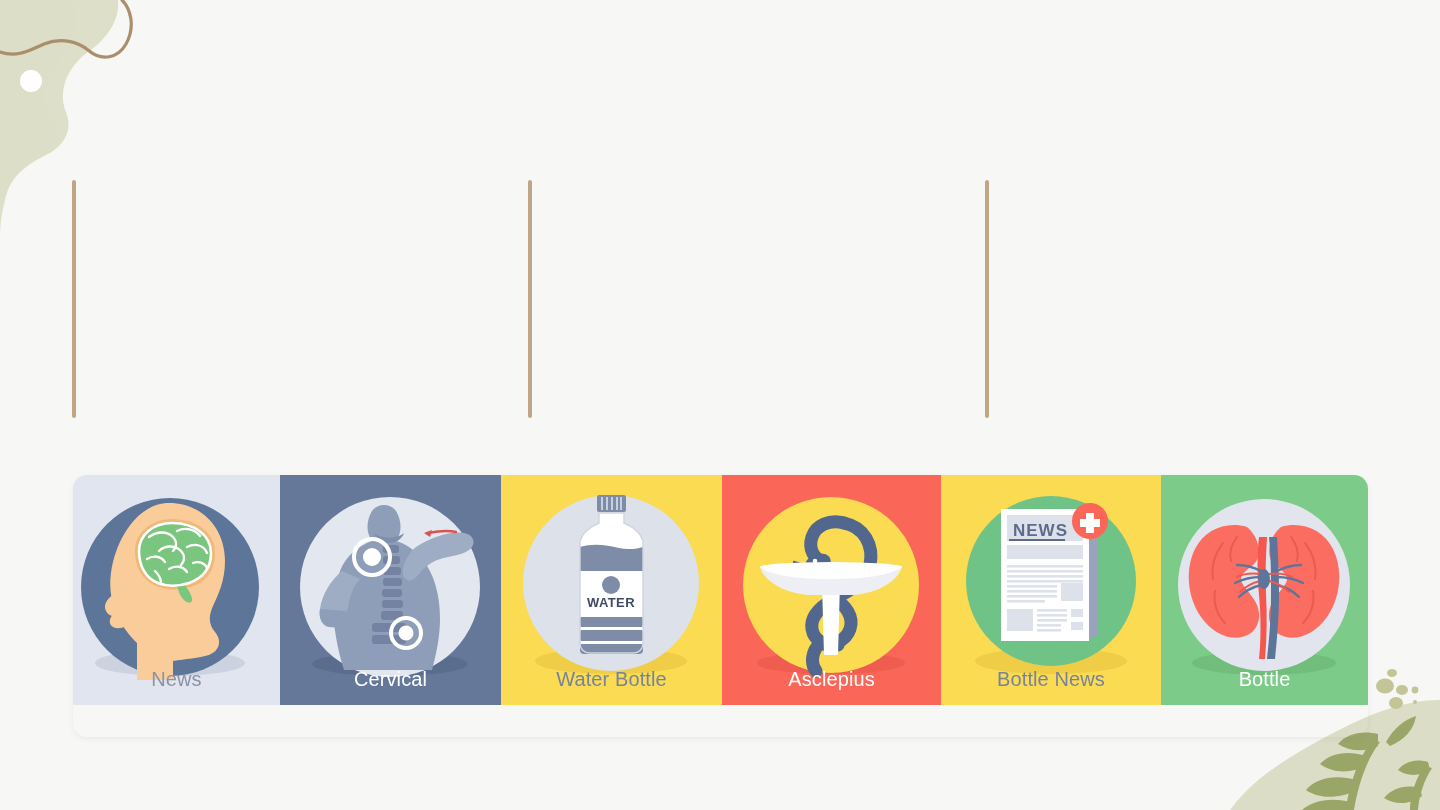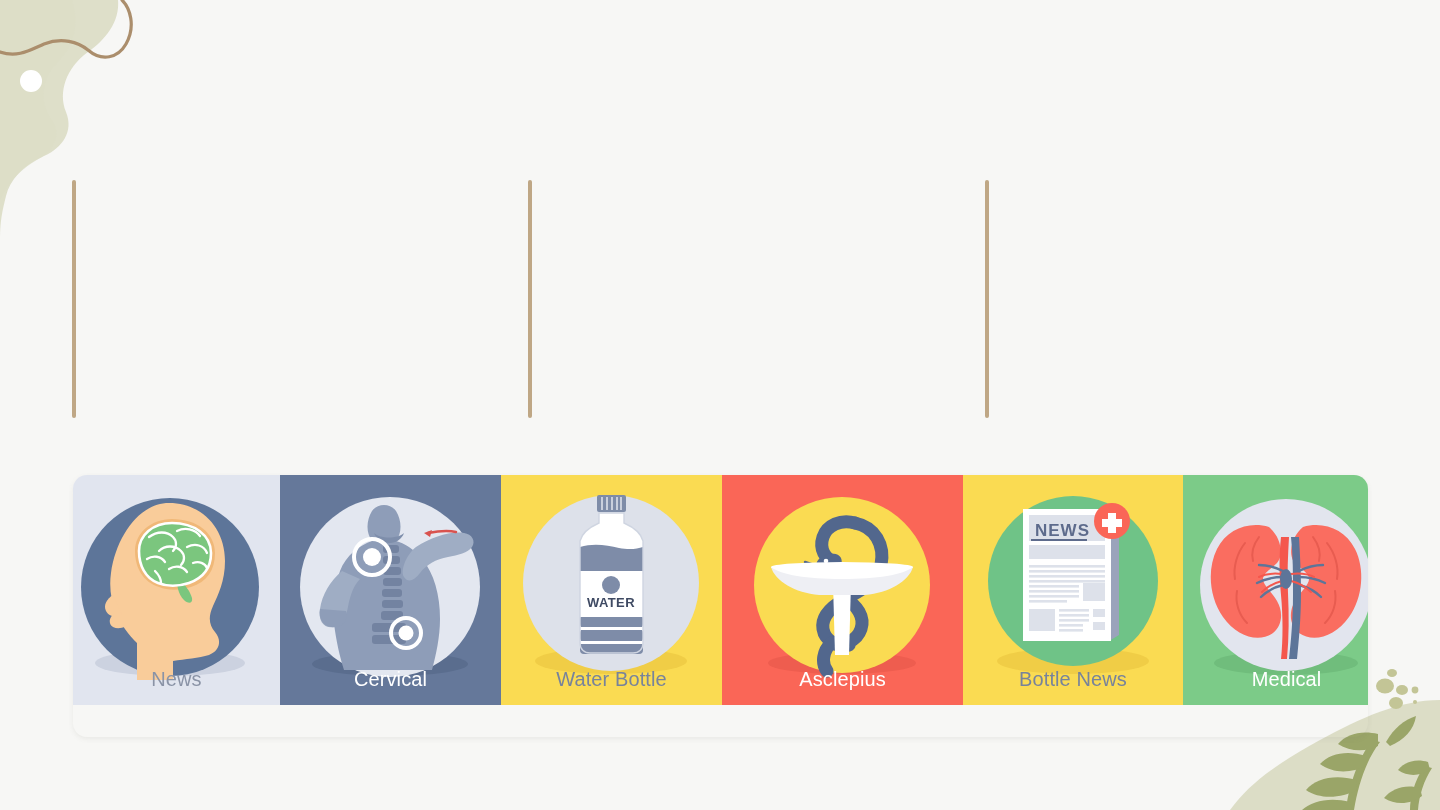--- a/index.html
+++ b/index.html
@@ -233,21 +233,21 @@
       <rect x="79" y="138" width="63" height="4" fill="#ffffff"></rect>
       <rect x="79" y="152" width="63" height="3" fill="#ffffff"></rect>
       <rect x="79" y="166" width="63" height="3" fill="#ffffff"></rect>
 
       <path d="M98,38 L123,38 L123,48 C132,52 140,58 142,66 L142,168 C142,174 138,178 132,178
                L89,178 C83,178 79,174 79,168 L79,66 C81,58 89,52 98,48 Z" fill="none" stroke="#cfd5e1" stroke-width="1.4"></path>
     </svg>
     <div class="card-label" style="color:#77839b;">Water Bottle</div>
   </div>
 
-  <div class="card" style="background:#fa6657;padding-left:22px;">
+  <div class="card" style="background:#fa6657;">
     <svg class="card-art" viewBox="0 0 219 205" xmlns="http://www.w3.org/2000/svg">
       <ellipse cx="109" cy="188" rx="74" ry="11" fill="#ee5d4f"></ellipse>
       <circle cx="109" cy="110" r="88" fill="#fadb52"></circle>
 
       <path d="M122,48 C142,52 152,70 148,90 C144,108 126,116 112,124
                C98,132 88,142 90,154 C92,166 104,172 116,170" fill="none" stroke="#52678d" stroke-width="13" stroke-linecap="round"></path>
       <path d="M122,48 C108,44 94,50 90,62 C86,74 92,84 102,88" fill="none" stroke="#52678d" stroke-width="13" stroke-linecap="round"></path>
       <path d="M112,124 C124,130 132,142 128,154 C124,166 110,172 98,168" fill="none" stroke="#52678d" stroke-width="13" stroke-linecap="round"></path>
       <path d="M98,168 C90,176 88,188 94,196" fill="none" stroke="#52678d" stroke-width="13" stroke-linecap="round"></path>
 
@@ -347,16 +347,16 @@
       </g>
       <g fill="none" stroke="#f4574d" stroke-width="2" stroke-linecap="round">
         <path d="M99,99 C90,98 82,99 76,102"></path>
         <path d="M99,106 C91,108 84,112 79,117"></path>
         <path d="M108,99 C117,98 125,99 131,102"></path>
         <path d="M108,106 C116,108 123,112 128,117"></path>
       </g>
 
       <ellipse cx="103" cy="104" rx="6" ry="10" fill="#5d7599"></ellipse>
     </svg>
-    <div class="card-label" style="color:#ffffff;">Medical</div>
+    <div class="card-label" style="color:#ffffff;">Bottle</div>
   </div>
 
 </div>
 
 </body></html>

